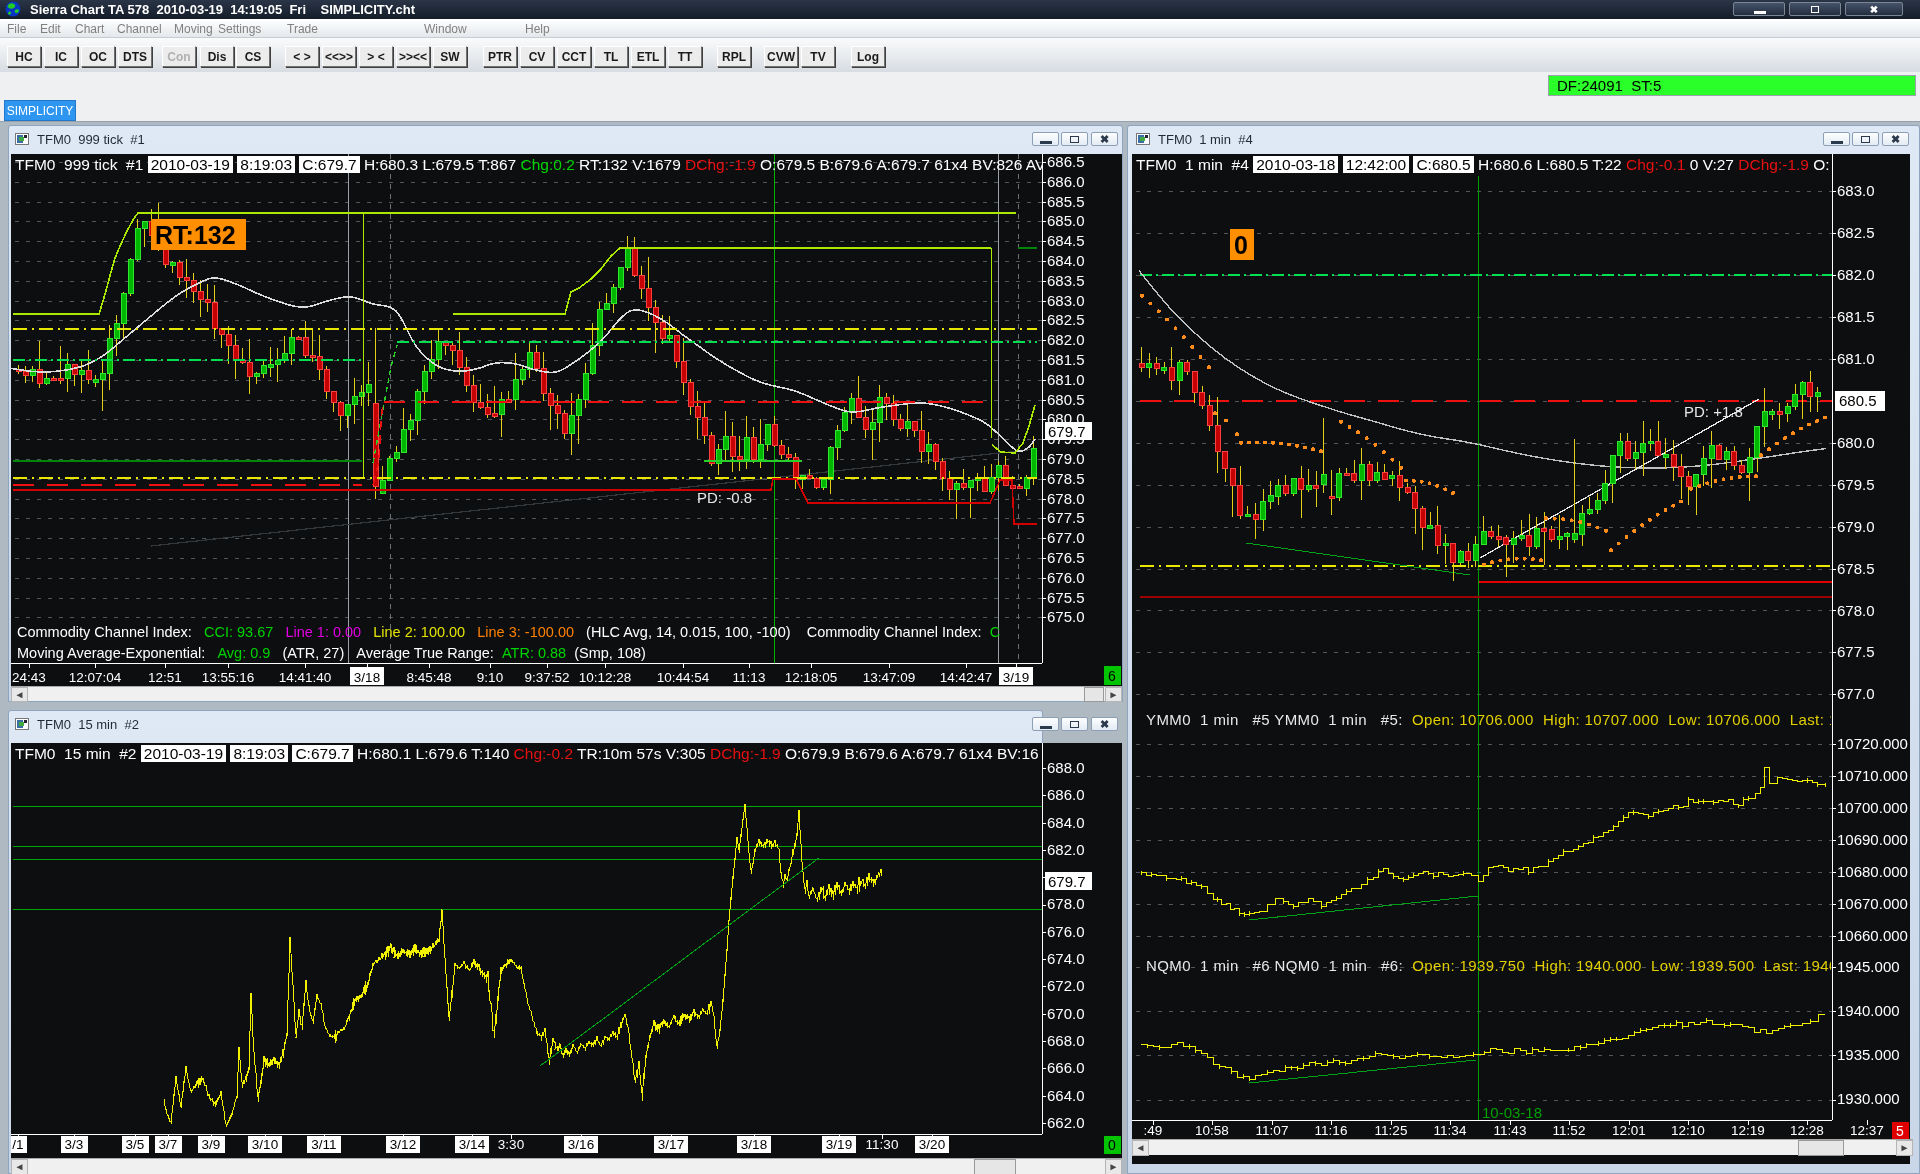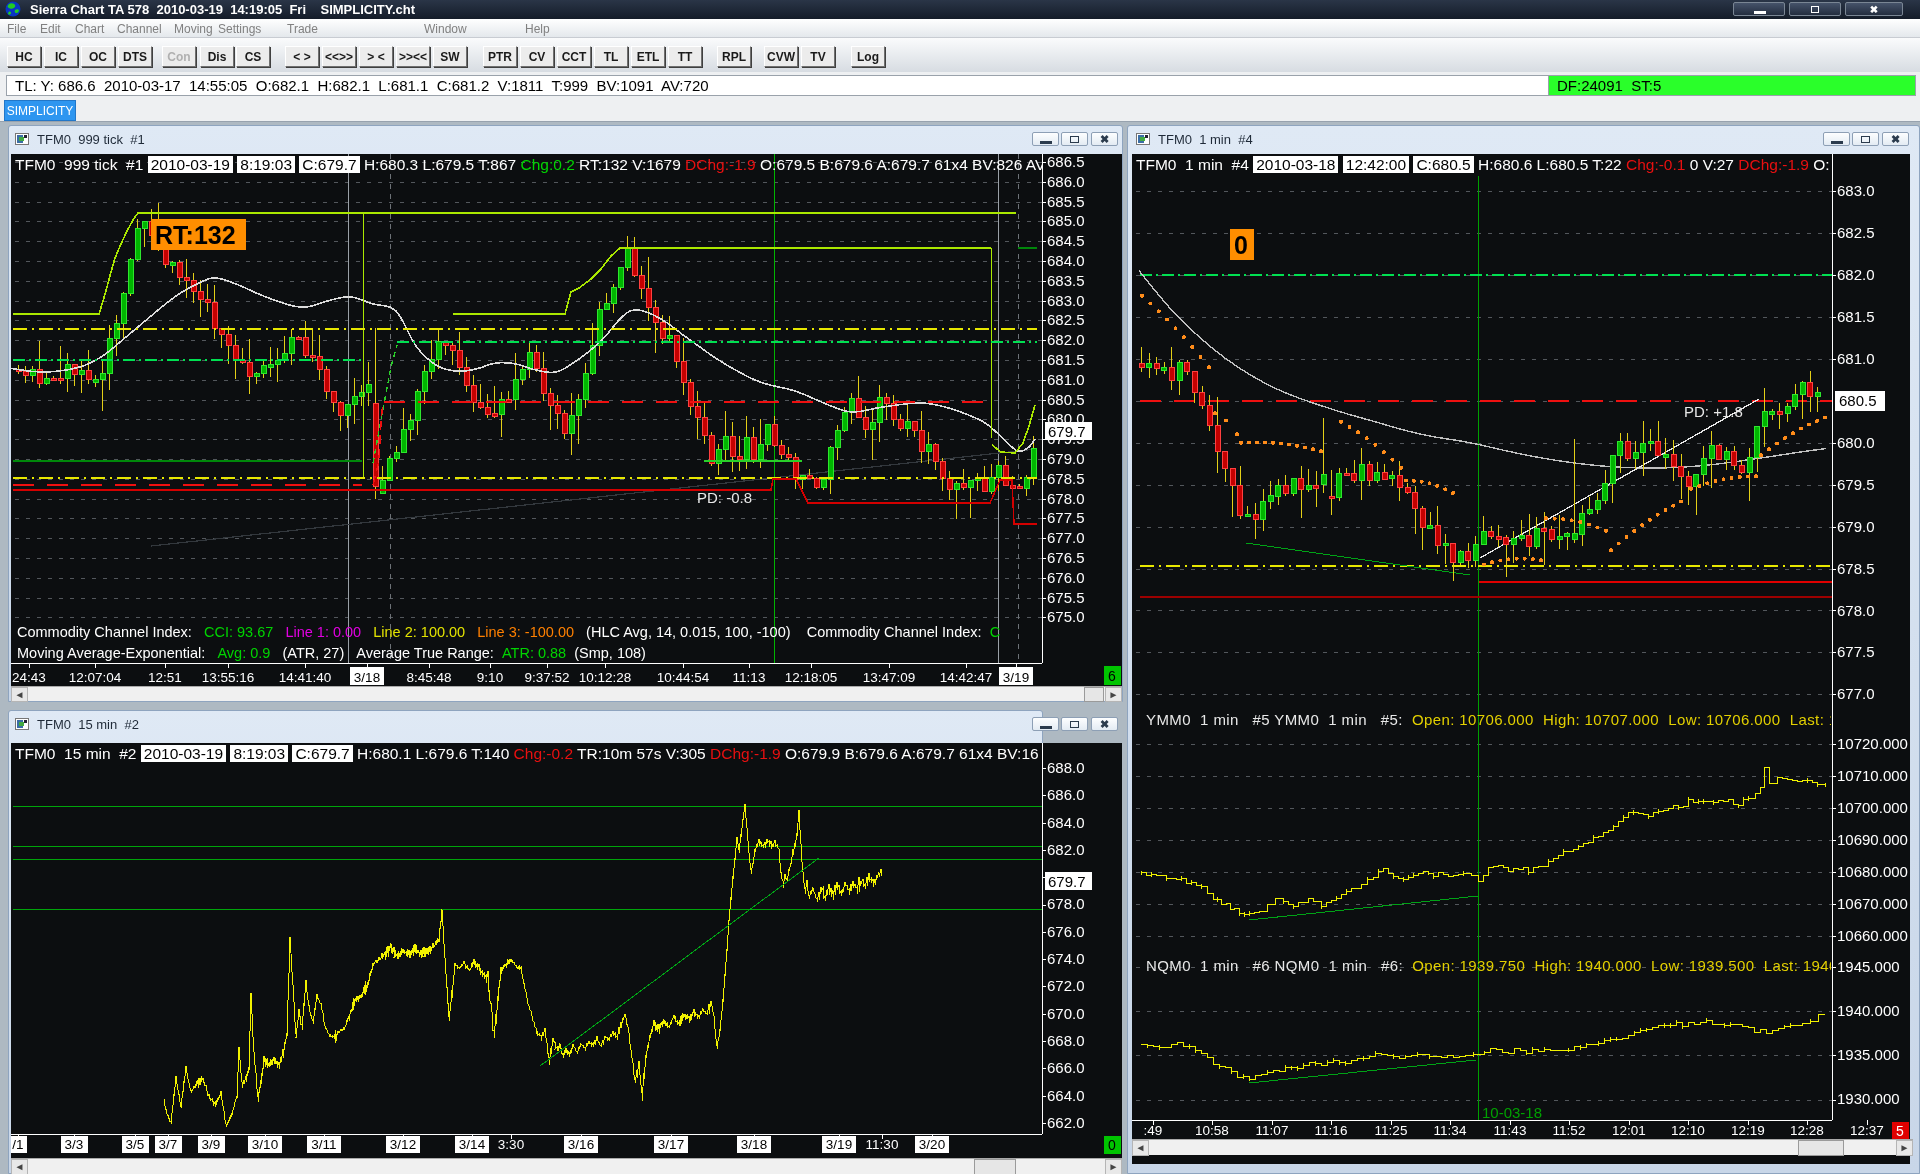--- a/index.html
+++ b/index.html
@@ -56,21 +56,20 @@
     <div style="position:absolute;left:594px;top:8px;width:34px;height:21px;background:#ececec;border-top:1px solid #fff;border-left:1px solid #fff;border-right:1px solid #707070;border-bottom:1px solid #707070;box-shadow:1px 1px 0 #404040;text-align:center;font:bold 12px &quot;Liberation Sans&quot;;line-height:21px;color:#1a1a1a;">TL</div>
     <div style="position:absolute;left:631px;top:8px;width:34px;height:21px;background:#ececec;border-top:1px solid #fff;border-left:1px solid #fff;border-right:1px solid #707070;border-bottom:1px solid #707070;box-shadow:1px 1px 0 #404040;text-align:center;font:bold 12px &quot;Liberation Sans&quot;;line-height:21px;color:#1a1a1a;">ETL</div>
     <div style="position:absolute;left:668px;top:8px;width:34px;height:21px;background:#ececec;border-top:1px solid #fff;border-left:1px solid #fff;border-right:1px solid #707070;border-bottom:1px solid #707070;box-shadow:1px 1px 0 #404040;text-align:center;font:bold 12px &quot;Liberation Sans&quot;;line-height:21px;color:#1a1a1a;">TT</div>
     <div style="position:absolute;left:717px;top:8px;width:34px;height:21px;background:#ececec;border-top:1px solid #fff;border-left:1px solid #fff;border-right:1px solid #707070;border-bottom:1px solid #707070;box-shadow:1px 1px 0 #404040;text-align:center;font:bold 12px &quot;Liberation Sans&quot;;line-height:21px;color:#1a1a1a;">RPL</div>
     <div style="position:absolute;left:764px;top:8px;width:34px;height:21px;background:#ececec;border-top:1px solid #fff;border-left:1px solid #fff;border-right:1px solid #707070;border-bottom:1px solid #707070;box-shadow:1px 1px 0 #404040;text-align:center;font:bold 12px &quot;Liberation Sans&quot;;line-height:21px;color:#1a1a1a;">CVW</div>
     <div style="position:absolute;left:801px;top:8px;width:34px;height:21px;background:#ececec;border-top:1px solid #fff;border-left:1px solid #fff;border-right:1px solid #707070;border-bottom:1px solid #707070;box-shadow:1px 1px 0 #404040;text-align:center;font:bold 12px &quot;Liberation Sans&quot;;line-height:21px;color:#1a1a1a;">TV</div>
     <div style="position:absolute;left:851px;top:8px;width:34px;height:21px;background:#ececec;border-top:1px solid #fff;border-left:1px solid #fff;border-right:1px solid #707070;border-bottom:1px solid #707070;box-shadow:1px 1px 0 #404040;text-align:center;font:bold 12px &quot;Liberation Sans&quot;;line-height:21px;color:#1a1a1a;">Log</div>
   </div>
 
 <div class="abs" style="left:0;top:72px;width:1920px;height:26px;background:#eef0f2;">
- <div style="position:absolute;left:6px;top:3px;width:1542px;height:21px;background:#fff;border:1px solid #9aa2ab;border-right:none;font:15px 'Liberation Sans';color:#000;line-height:20px;padding-left:8px;white-space:nowrap;overflow:hidden;">TL: Y: 686.6&nbsp; 2010-03-17&nbsp; 14:55:05&nbsp; O:682.1&nbsp; H:682.1&nbsp; L:681.1&nbsp; C:681.2&nbsp; V:1811&nbsp; T:999&nbsp; BV:1091&nbsp; AV:720</div>
  <div style="position:absolute;left:1548px;top:3px;width:368px;height:21px;background:#2aff2a;border:1px solid #9aa2ab;font:15px 'Liberation Sans';color:#000;line-height:20px;padding-left:8px;">DF:24091&nbsp; ST:5</div>
 </div>
 
 <div class="abs" style="left:0;top:98px;width:1920px;height:24px;background:#eef0f2;border-bottom:1px solid #97a2ae;">
  <div style="position:absolute;left:4px;top:2px;width:72px;height:21px;background:#2e96f0;border:1px solid #2277c8;color:#fff;font:12px 'Liberation Sans';text-align:center;line-height:20px;">SIMPLICITY</div>
 </div>
 
 <div class="abs" style="left:0;top:122px;width:1920px;height:1052px;background:#aeb9c2;"></div>
 
 <div class="win" style="left:8px;top:125px;width:1115px;height:577px;">

